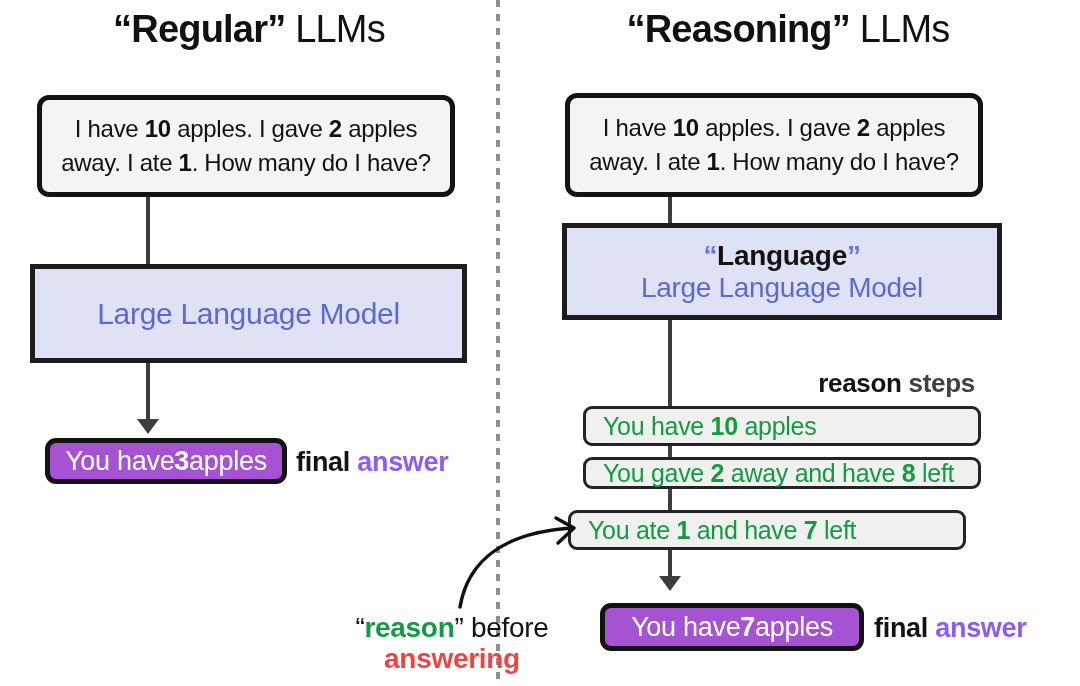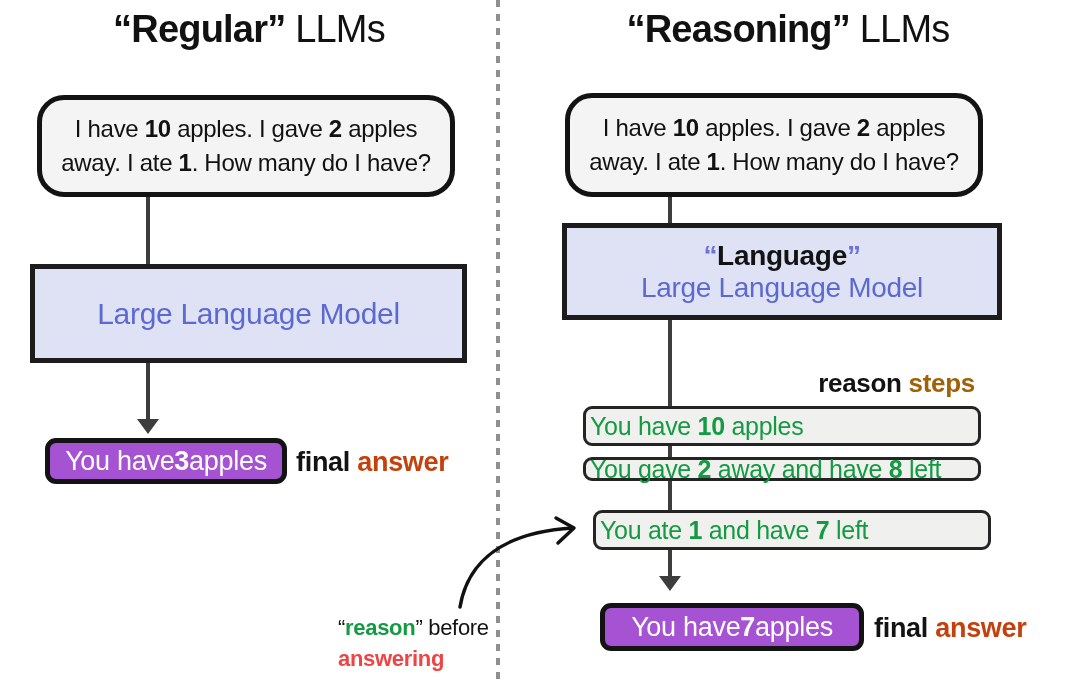--- a/index.html
+++ b/index.html
@@ -6,21 +6,21 @@
   #canvas {
     position:relative; width:1080px; height:686px; overflow:hidden;
     background:#ffffff; font-family:"Liberation Sans", sans-serif; color:#131313;
   }
   .abs { position:absolute; box-sizing:border-box; }
 
   .title { font-size:38px; letter-spacing:-0.8px; text-align:center; white-space:nowrap; color:#111; }
   .title .emph { font-weight:700; }
 
   .box-prompt {
-    background:#f4f4f4; border:5px solid #131313; border-radius:27px;
+    background:#f4f4f4; border:5px solid #131313; border-radius:12px;
     display:flex; flex-direction:column; justify-content:center;
     text-align:center; font-size:24px; line-height:1.4; color:#111;
     letter-spacing:-0.3px;
   }
   .box-prompt b { font-weight:700; }
 
   .box-model {
     background:#dee2f4; border:5px solid #1c1c1c;
     display:flex; flex-direction:column; justify-content:center; text-align:center;
   }
@@ -37,37 +37,37 @@
   }
 
   .box-answer {
     background:#a653d3; border:5px solid #131313; border-radius:11px;
     color:#ffffff; display:flex; align-items:center; justify-content:center;
     font-size:27px; letter-spacing:-0.3px; z-index:2;
   }
   .box-answer b { font-weight:700; }
 
   .final-label { font-weight:700; font-size:27px; color:#131313; white-space:nowrap; letter-spacing:-0.3px; }
-  .final-label .answer { color:#c2410c; }
+  .final-label .answer { color:#8b5cf6; }
 
   .steps-label { font-weight:700; font-size:26px; text-align:right; color:#131313; letter-spacing:-0.3px; }
-  .steps-label .steps { color:#a16207;text-align:right; }
+  .steps-label .steps { color:#404040;text-align:right; }
 
   .step {
     background:#f0f1ee; border:3px solid #242424; border-radius:9px;
     color:#149a42; font-size:25px; display:flex; align-items:center;
-    padding-left:4px; z-index:2; letter-spacing:-0.3px;
+    padding-left:17px; z-index:2; letter-spacing:-0.3px;
   }
   .step b { font-weight:700; }
 
   .divider {
     width:4px; background:repeating-linear-gradient(to bottom, #8f8f8f 0 7px, transparent 7px 14px);
   }
 
-  .note { text-align:left; font-size:22px; line-height:31px; color:#131313; letter-spacing:-0.3px; }
+  .note { text-align:center; font-size:28px; line-height:31px; color:#131313; letter-spacing:-0.3px; }
   .note .rsn { color:#149a42; font-weight:700; }
   .note .ans { color:#ef4444; font-weight:700; }
 </style>
 </head>
 <body>
 
 <div id="canvas">
 
   <div class="abs divider" style="left:496px; top:0; height:686px;"></div>
 
@@ -119,25 +119,25 @@
   <div class="abs arrowhead" style="left:659px; top:576px;"></div>
 
   <div class="abs steps-label" style="left:583px; top:368px; width:392px;">
     <span>reason</span><span class="steps"> steps</span>
   </div>
 
   <div class="abs step" style="left:583px; top:406px; width:398px; height:40px;">
     <span><span>You have </span><b>10</b><span> apples</span><b></b><span></span></span>
   </div>
 
-  <div class="abs step" style="left:583px; top:457px; width:398px; height:24px;">
+  <div class="abs step" style="left:583px; top:457px; width:398px; height:32px;">
     <span><span>You gave </span><b>2</b><span> away and have </span><b>8</b><span> left</span></span>
   </div>
 
-  <div class="abs step" style="left:593px; top:510px; width:398px; height:40px;">
+  <div class="abs step" style="left:568px; top:510px; width:398px; height:40px;">
     <span><span>You ate </span><b>1</b><span> and have </span><b>7</b><span> left</span></span>
   </div>
 
   <div class="abs box-answer" style="left:600px; top:603px; width:264px; height:48px;">
     <span>You have </span>
       <b>7</b>
       <span> apples</span>
   </div>
 
   <div class="abs final-label" style="left:874px; top:613px;">

